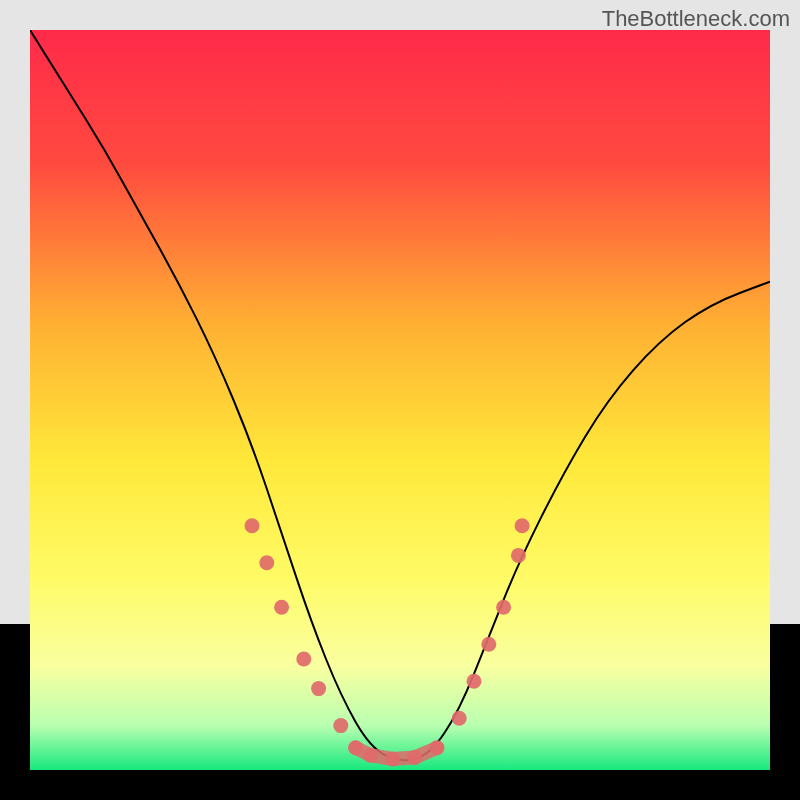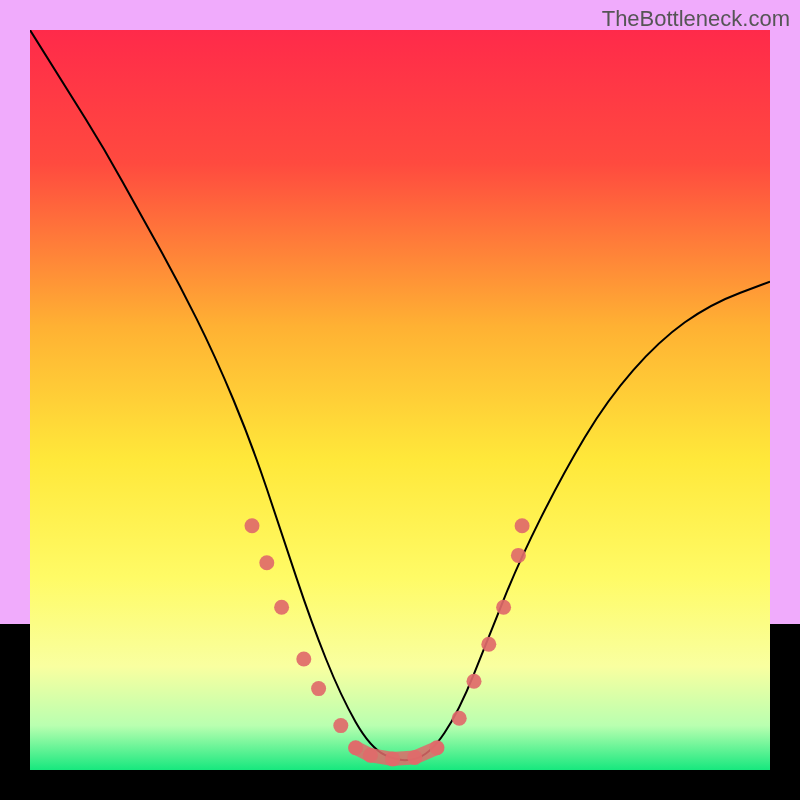--- a/index.html
+++ b/index.html
@@ -10,21 +10,21 @@
     overflow: hidden;
     background: #000;
     font-family: Arial, Helvetica, sans-serif;
   }
   .frame {
     position: absolute;
     top: 0;
     left: 0;
     width: 800px;
     height: 624px;
-    background: #f0abfc;
+    background: #e5e5e5;
   }
   .plot-area {
     position: absolute;
     top: 30px;
     left: 30px;
     width: 740px;
     height: 740px;
     overflow: hidden;
   }
   .watermark {

